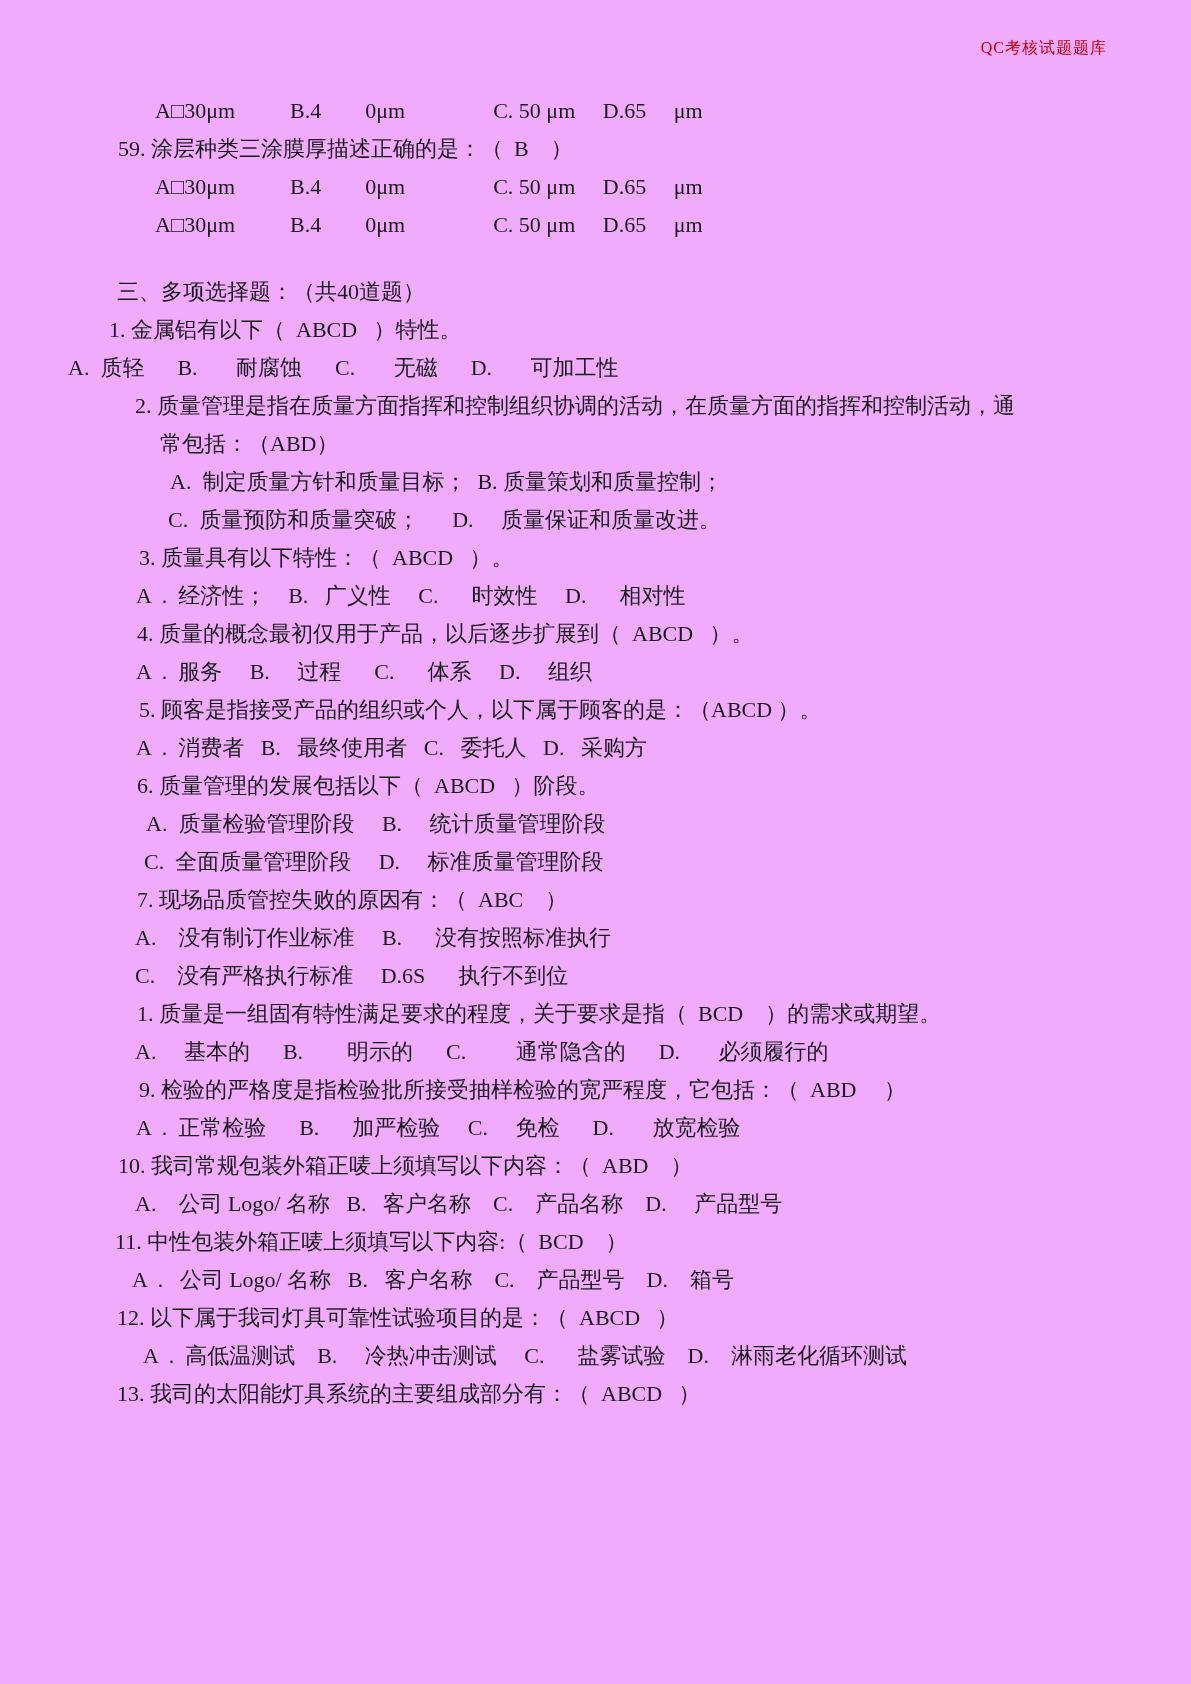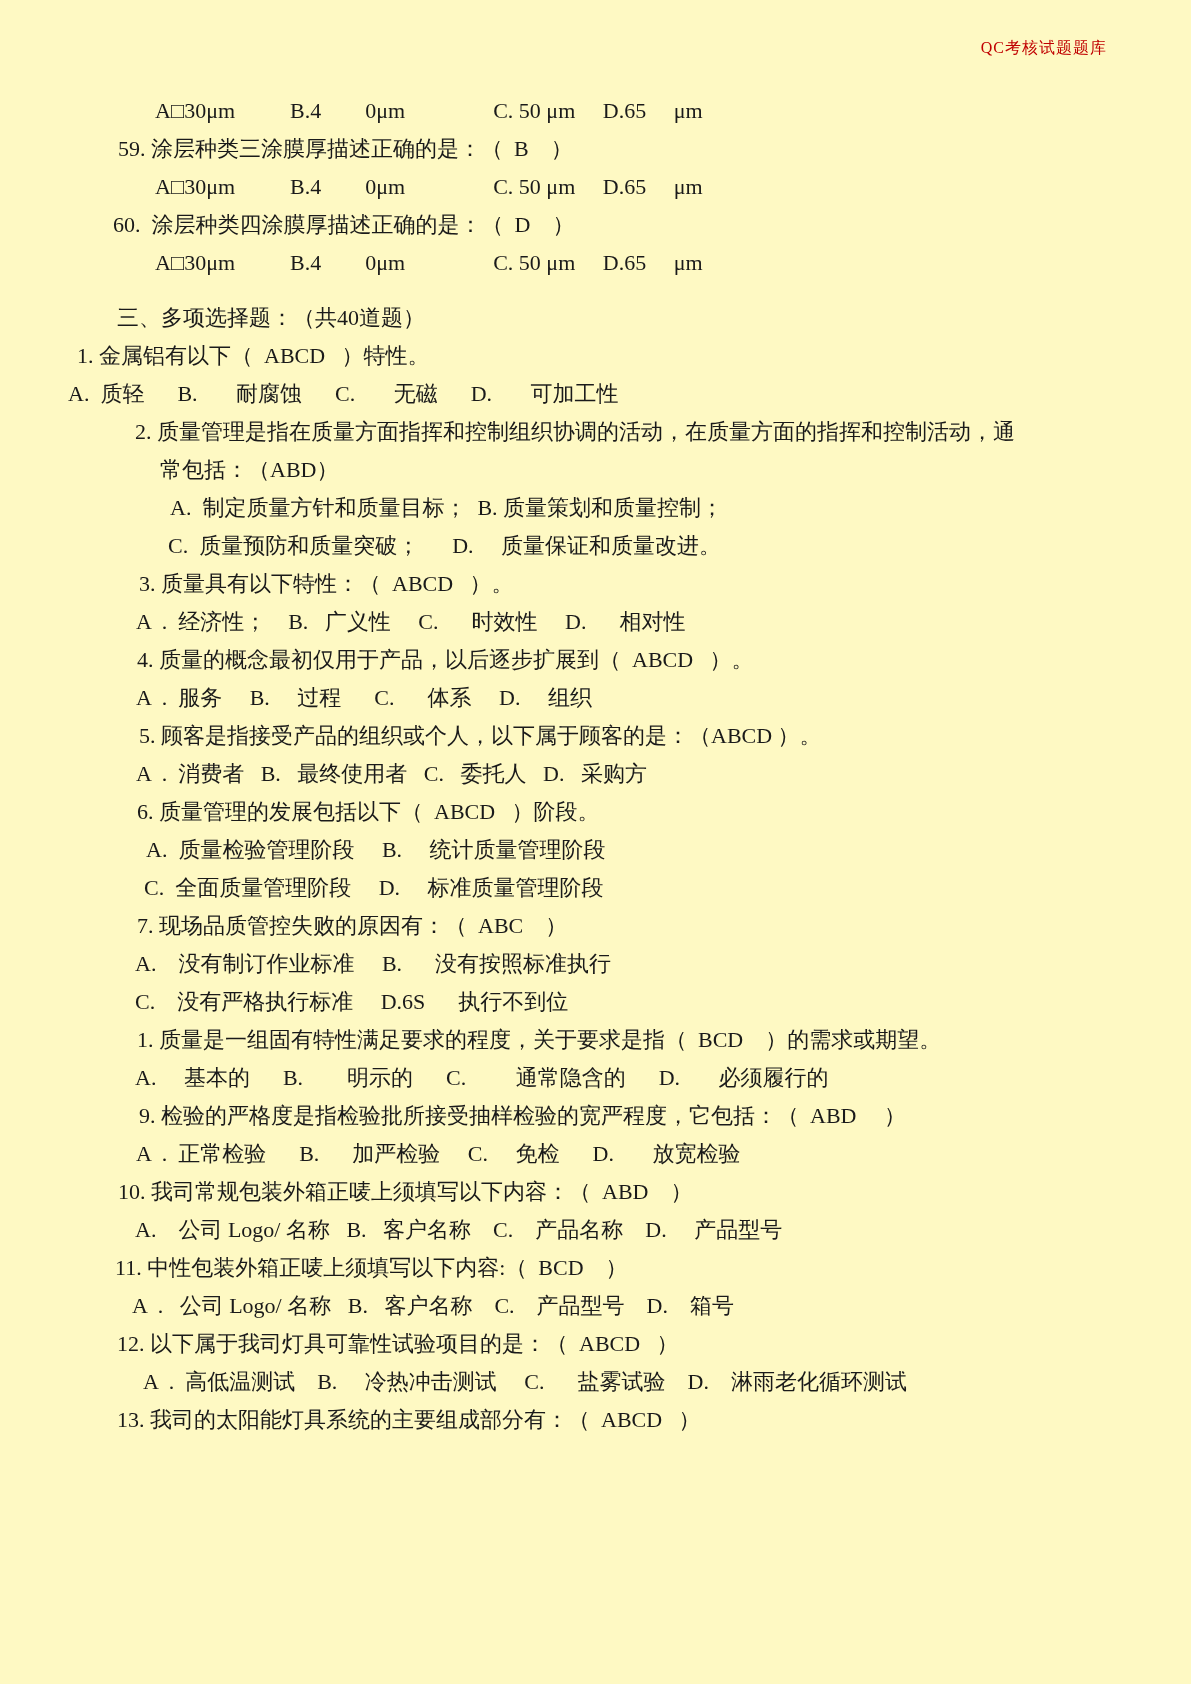--- a/index.html
+++ b/index.html
@@ -4,21 +4,21 @@
 <style>
   html, body {
     margin: 0;
     padding: 0;
     background: #ffffff;
   }
   .page {
     position: relative;
     width: 1191px;
     height: 1684px;
-    background: #fef9c3;
+    background: #f0abfc;
     overflow: hidden;
     font-family: "Liberation Serif", "DejaVu Serif", serif;
     color: #1a1a1a;
   }
   .header {
     position: absolute;
     top: 38px;
     right: 84px;
     font-size: 16px;
     letter-spacing: 1px;
@@ -41,24 +41,23 @@
 <body>
 
 <div class="page">
   <div class="header" style="color: rgb(192, 0, 0);">
     <span>QC考核试题题库</span>
   </div>
   <div class="content" id="doc-content">
       <div class="line" style="margin-left: 155px;">A□30μm          B.4        0μm                C. 50 μm     D.65     μm</div>
       <div class="line" style="margin-left: 118px;">59. 涂层种类三涂膜厚描述正确的是：（  B    ）</div>
       <div class="line" style="margin-left: 155px;">A□30μm          B.4        0μm                C. 50 μm     D.65     μm</div>
-      <div class="line" style="margin-left: 113px;">60.  涂层种类四涂膜厚描述正确的是：（  D    ）</div>
       <div class="line" style="margin-left: 155px;">A□30μm          B.4        0μm                C. 50 μm     D.65     μm</div>
-      <div class="line" style="margin-left: 117px; margin-top: 17px;">三、多项选择题：（共40道题）</div>
-      <div class="line" style="margin-left: 77px;">1. 金属铝有以下（  ABCD   ）特性。</div>
+      <div class="line" style="margin-left: 117px; margin-top: 29px;">三、多项选择题：（共40道题）</div>
+      <div class="line" style="margin-left: 109px;">1. 金属铝有以下（  ABCD   ）特性。</div>
       <div class="line" style="margin-left: 68px;">A.  质轻      B.       耐腐蚀      C.       无磁      D.       可加工性</div>
       <div class="line" style="margin-left: 135px;">2. 质量管理是指在质量方面指挥和控制组织协调的活动，在质量方面的指挥和控制活动，通</div>
       <div class="line" style="margin-left: 160px;">常包括：（ABD）</div>
       <div class="line" style="margin-left: 170px;">A.  制定质量方针和质量目标；  B. 质量策划和质量控制；</div>
       <div class="line" style="margin-left: 168px;">C.  质量预防和质量突破；      D.     质量保证和质量改进。</div>
       <div class="line" style="margin-left: 139px;">3. 质量具有以下特性：（  ABCD   ）。</div>
       <div class="line" style="margin-left: 136px; font-family: Liberation Serif, serif;">A  .  经济性；    B.   广义性     C.      时效性     D.      相对性</div>
       <div class="line" style="margin-left: 137px;">4. 质量的概念最初仅用于产品，以后逐步扩展到（  ABCD   ）。</div>
       <div class="line" style="margin-left: 136px;">A  .  服务     B.     过程      C.      体系     D.     组织</div>
       <div class="line" style="margin-left: 139px;">5. 顾客是指接受产品的组织或个人，以下属于顾客的是：（ABCD ）。</div>

